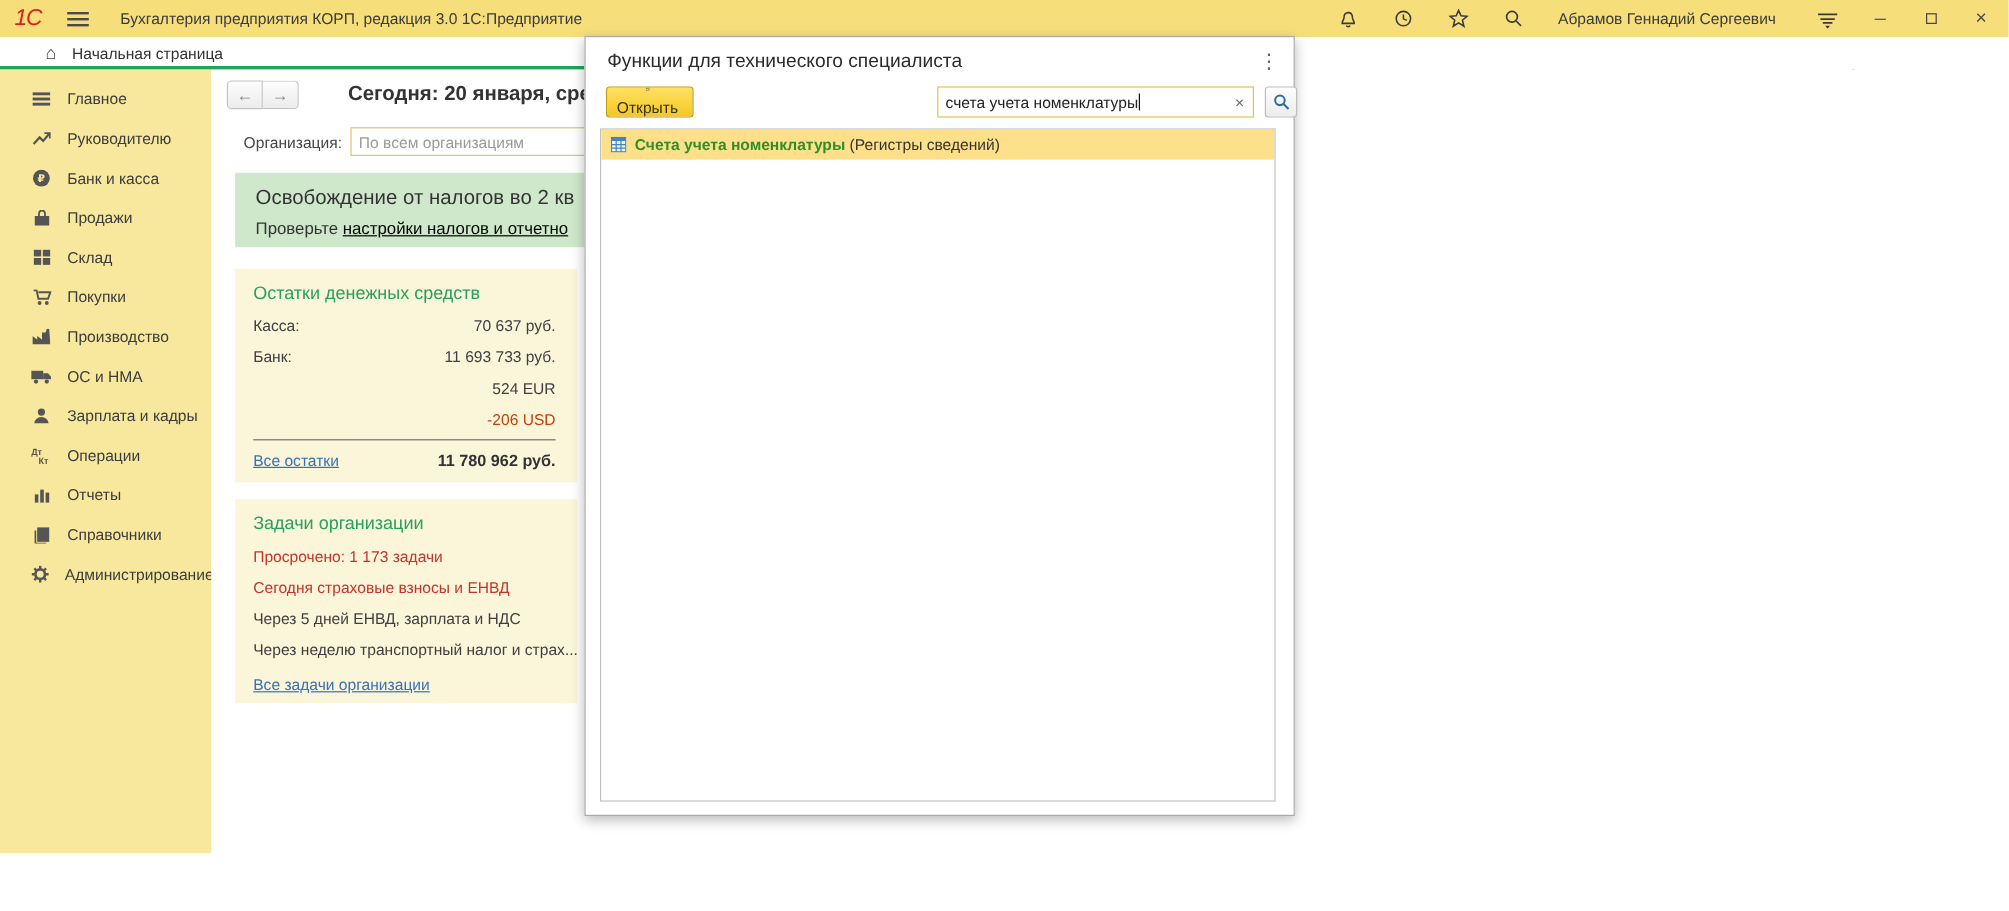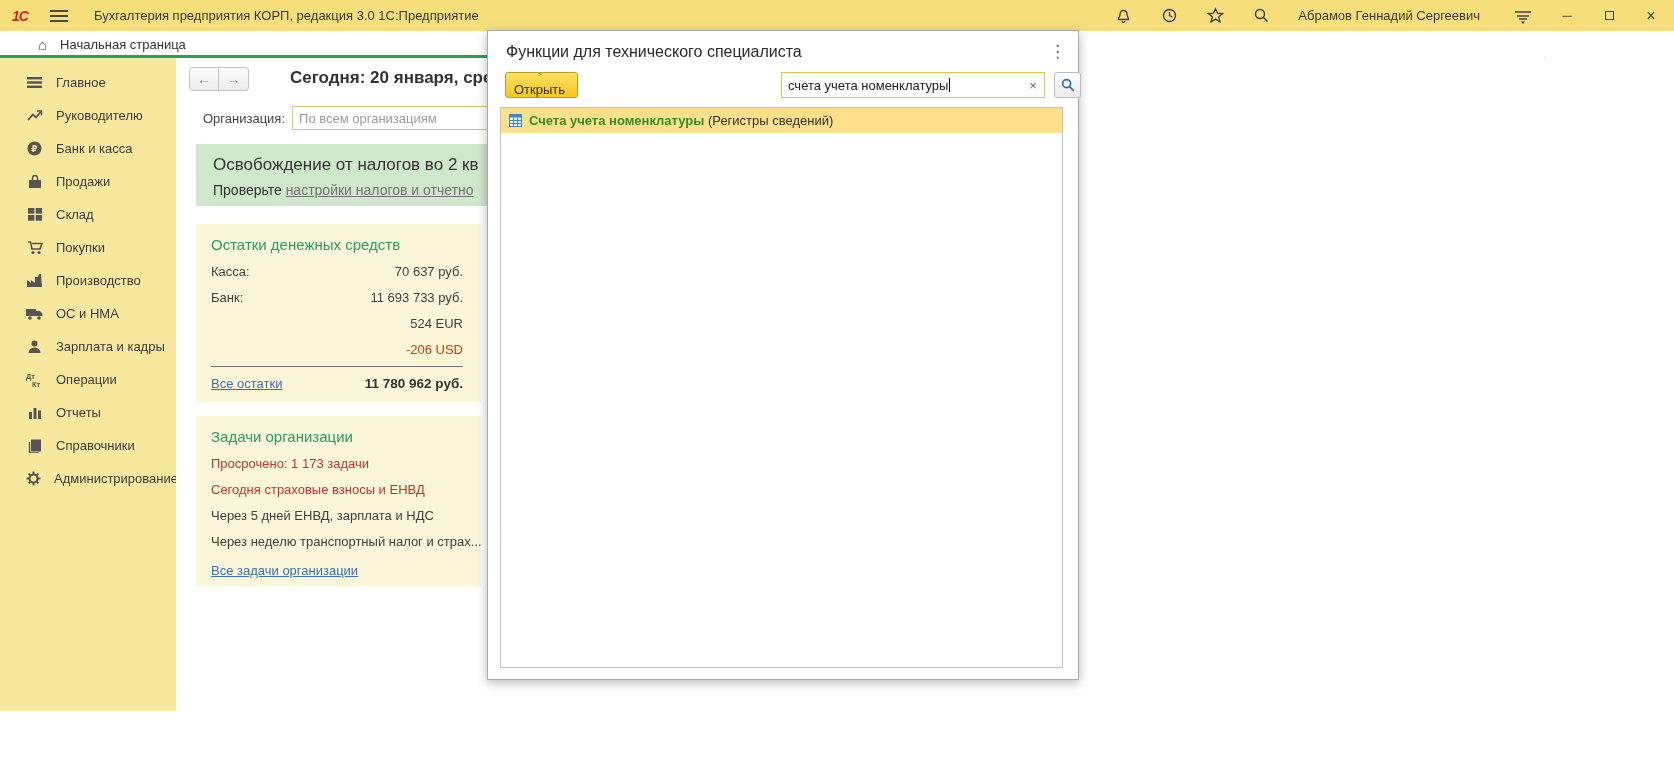--- a/index.html
+++ b/index.html
@@ -1,21 +1,21 @@
 <!DOCTYPE html>
 <html><head>
 <meta charset="utf-8">
 <style>
   * { margin:0; padding:0; box-sizing:border-box; }
   html,body { width:1674px; height:759px; background:#fff; font-family:"Liberation Sans","DejaVu Sans",sans-serif; }
   #screen { position:relative; width:1674px; height:759px; overflow:hidden; background:#fff; }
 
   
   .titlebar { position:absolute; left:0; top:0; width:1674px; height:31px; background:#f6df7b; display:flex; align-items:center; }
-  .logo { margin-left:12px; font-weight:bold; font-style:italic; font-size:14px; color:#d6231f; letter-spacing:-1px; }
+  .logo { margin-left:12px; font-weight:normal; font-style:italic; font-size:19px; color:#d6231f; letter-spacing:-1px; }
   .hamburger { margin-left:22px; width:18px; display:flex; flex-direction:column; gap:3px; cursor:pointer; }
   .hamburger i { display:block; height:2px; background:#4a4a4a; }
   .app-title { margin-left:26px; font-size:13px; color:#3a3a3a; }
   .tb-right { margin-left:auto; display:flex; align-items:center; gap:12px; }
   .tb-ico { width:34px; height:24px; display:flex; align-items:center; justify-content:center; cursor:pointer; }
   .tb-ico svg { display:block; }
   .user-name { font-size:13px; color:#3a3a3a; margin:0 14px 0 8px; }
   .winbtn { width:30px; height:24px; display:flex; align-items:center; justify-content:center; color:#444; font-size:13px; cursor:pointer; }
   .winbtn.close { margin-right:8px; font-size:16px; }
   .maxbox { width:9px; height:9px; border:1px solid #444; display:inline-block; }
@@ -42,21 +42,21 @@
   .nav-btn.next { border-radius:0 4px 4px 0; border-left:none; }
   .today { position:absolute; left:114px; top:10px; font-size:17px; font-weight:bold; color:#333; white-space:nowrap; }
   .org-row { position:absolute; left:27px; top:48px; display:flex; align-items:center; }
   .org-label { font-size:13px; color:#444; }
   .org-input { margin-left:7px; width:290px; height:24px; border:1px solid #dcc571; font-size:13px; color:#333; padding:0 6px; background:#fff; }
   .org-input::placeholder { color:#9a9a9a; }
 
   .notice { position:absolute; left:20px; top:86px; width:382px; height:62px; background:#cfe8cb; padding:11px 0 0 17px; overflow:hidden; }
   .notice-title { font-size:17px; color:#333; white-space:nowrap; }
   .notice-line { margin-top:7px; font-size:14px; color:#333; white-space:nowrap; }
-  .notice-line a { color:#737373; text-decoration:underline; cursor:pointer; }
+  .notice-line a { color:#000000; text-decoration:underline; cursor:pointer; }
 
   .panel { position:absolute; left:20px; width:285px; background:#fbf5da; padding:12px 18px 0 15px; }
   .panel-money { top:166px; height:178px; }
   .panel-tasks { top:358px; height:170px; }
   .panel h3 { font-size:15px; font-weight:normal; color:#27a05f; }
   .bal-row { display:flex; justify-content:space-between; margin-top:11px; font-size:13px; color:#3f3f3f; }
   .bal-row .bv { }
   .bal-row .neg { color:#c2410c; }
   .bal-sep { border:none; border-top:1px solid #6f6f6f; margin:9px 0 0 0; }
   .bal-total-row { display:flex; justify-content:space-between; align-items:baseline; margin-top:9px; }

